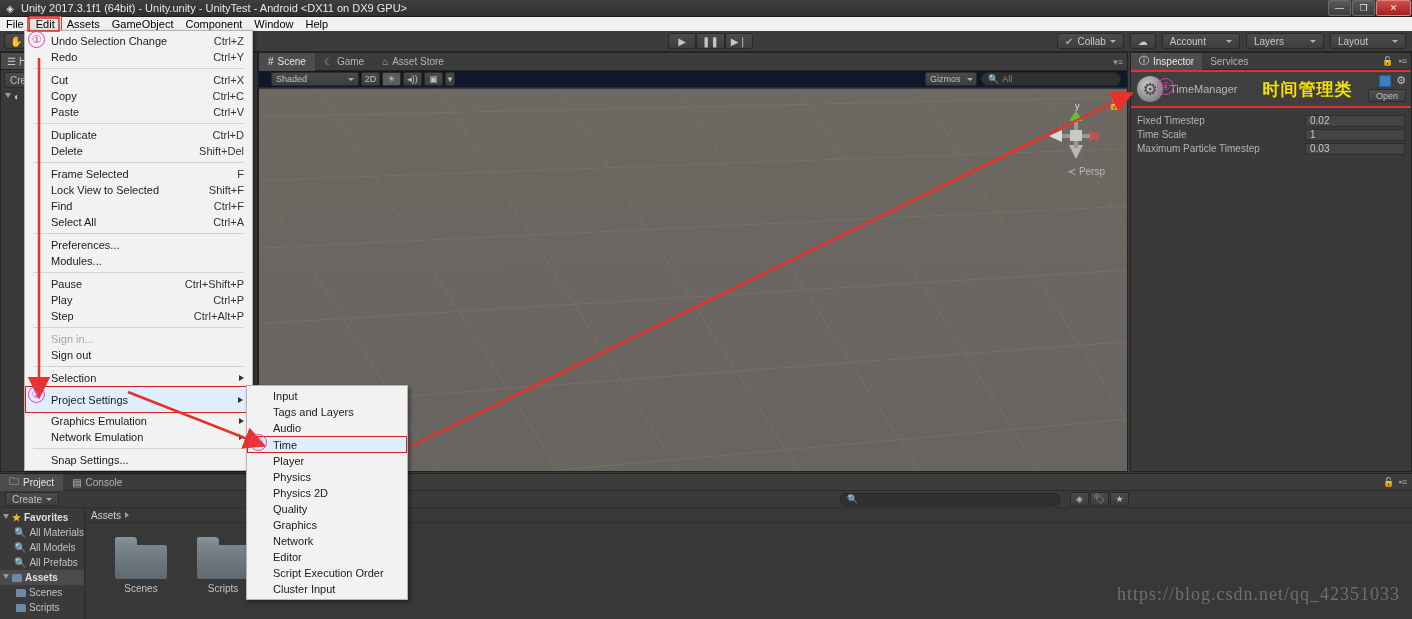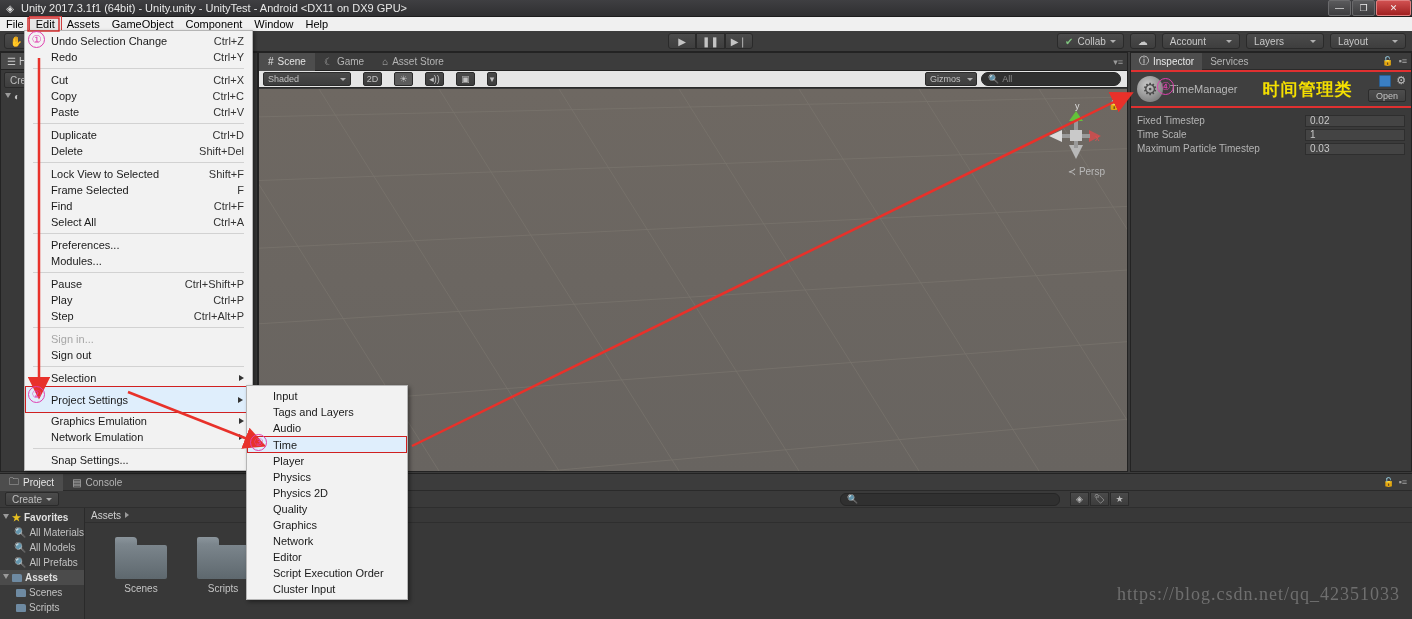--- a/index.html
+++ b/index.html
@@ -100,22 +100,22 @@
     height: 18px; background: #3c3c3c; display: flex; align-items: center;
     border-bottom: 1px solid #232323; position: relative;
   }
   .scene-tab {
     height: 18px; padding: 0 9px; display: flex; align-items: center; gap: 4px;
     font-size: 10px; color: #b4b4b4;
   }
   .scene-tab.sel { background: #4d4d4d; color: #e4e4e4; }
   .tabs-menu { position: absolute; right: 4px; color: #9a9a9a; font-size: 9px; }
   .scene-toolbar {
-    height: 17px; background: #e5e5e5; display: flex; align-items: center;
-    gap: 12px; padding: 0 4px; border-bottom: 1px solid #2a2a2a; position: relative;
+    height: 17px; background: #0f172a; display: flex; align-items: center;
+    gap: 2px; padding: 0 12px; border-bottom: 1px solid #2a2a2a; position: relative;
   }
   .sdrop {
     height: 14px; background: linear-gradient(#4a4a4a,#3d3d3d); border: 1px solid #2b2b2b;
     border-radius: 2px; display: flex; align-items: center; justify-content: space-between;
     padding: 0 4px; color: #c0c0c0; font-size: 9px; gap: 6px;
   }
   .sicon {
     height: 14px; min-width: 19px; background: linear-gradient(#4a4a4a,#3d3d3d);
     border: 1px solid #2b2b2b; border-radius: 2px;
     display: flex; align-items: center; justify-content: center; color: #c0c0c0; font-size: 9px;
@@ -603,26 +603,26 @@
     <div class="em-item">
       <span>Duplicate</span>
       <span class="em-sc">Ctrl+D</span>
     </div>
     <div class="em-item">
       <span>Delete</span>
       <span class="em-sc">Shift+Del</span>
     </div>
     <div class="em-sep"></div>
     <div class="em-item">
+      <span>Frame Selected</span>
+      <span class="em-sc">F</span>
+    </div>
+    <div class="em-item">
       <span>Lock View to Selected</span>
       <span class="em-sc">Shift+F</span>
-    </div>
-    <div class="em-item">
-      <span>Frame Selected</span>
-      <span class="em-sc">F</span>
     </div>
     <div class="em-item">
       <span>Find</span>
       <span class="em-sc">Ctrl+F</span>
     </div>
     <div class="em-item">
       <span>Select All</span>
       <span class="em-sc">Ctrl+A</span>
     </div>
     <div class="em-sep"></div>

